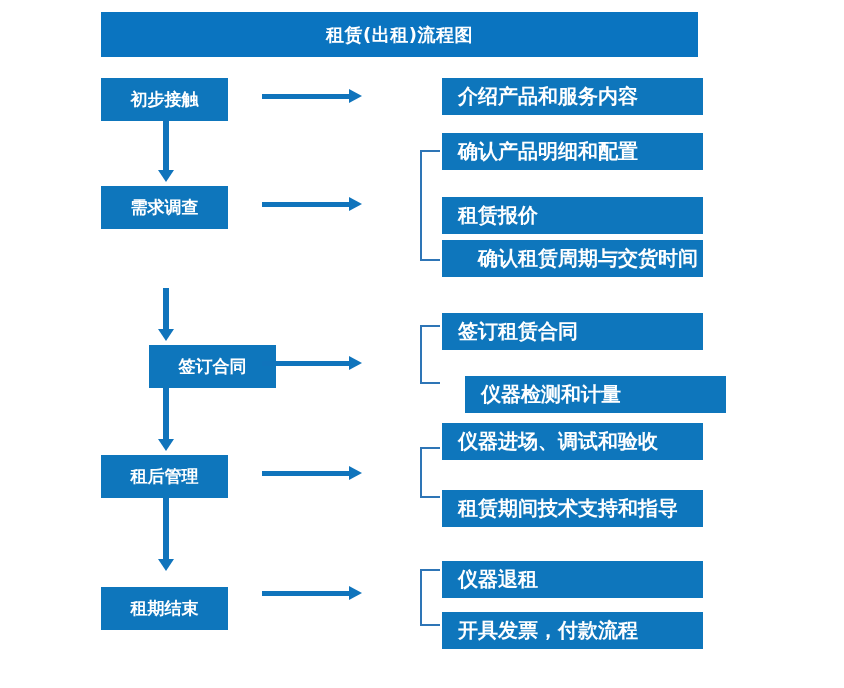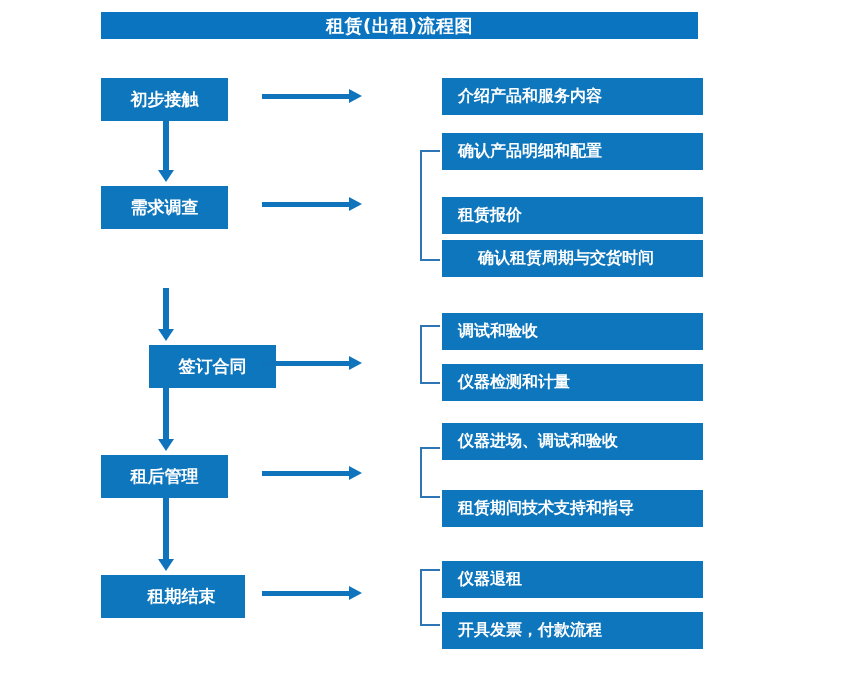--- a/index.html
+++ b/index.html
@@ -20,21 +20,21 @@
     width: 844px;
     height: 688px;
   }
 
   
   .title-bar {
     position: absolute;
     left: 101px;
     top: 12px;
     width: 597px;
-    height: 27px;
+    height: 45px;
     background: #0A74C0;
     color: #ffffff;
     display: flex;
     align-items: center;
     justify-content: center;
     font-size: 18px;
     font-weight: bold;
     letter-spacing: 0.5px;
   }
 
@@ -59,21 +59,21 @@
     left: 442px;
     width: 261px;
     height: 37px;
     background: #0E76BC;
     color: #ffffff;
     display: flex;
     align-items: center;
     justify-content: flex-start;
     padding-left: 16px;
     box-sizing: border-box;
-    font-size: 16px;
+    font-size: 20px;
     font-weight: bold;
   }
 
   
   .h-arrow {
     position: absolute;
     left: 262px;
     width: 100px;
     height: 14px;
   }
@@ -133,21 +133,21 @@
 <body>
 
 <div id="canvas">
 
   <div class="title-bar">租赁(出租)流程图</div>
 
   <div class="stage-box" style="top:78px;">初步接触</div>
   <div class="stage-box" style="top:186px;">需求调查</div>
   <div class="stage-box" style="top:345px;margin-left:48px;">签订合同</div>
   <div class="stage-box" style="top:455px;">租后管理</div>
-  <div class="stage-box" style="top:575px;padding-left:17px;">租期结束</div>
+  <div class="stage-box" style="top:587px;">租期结束</div>
 
   <div class="v-arrow" style="top:120px; height:62px;">
     <div class="shaft" style="height:50px;"></div>
     <div class="head"></div>
   </div>
   <div class="v-arrow" style="top:288px; height:53px;">
     <div class="shaft" style="height:41px;"></div>
     <div class="head"></div>
   </div>
   <div class="v-arrow" style="top:388px; height:63px;">
@@ -182,20 +182,20 @@
 
   <div class="bracket" style="top:150px; height:111px;"></div>
   <div class="bracket" style="top:325px; height:59px;"></div>
   <div class="bracket" style="top:447px; height:51px;"></div>
   <div class="bracket" style="top:569px; height:57px;"></div>
 
   <div class="detail-box" style="top:78px;">介绍产品和服务内容</div>
   <div class="detail-box" style="top:133px;">确认产品明细和配置</div>
   <div class="detail-box" style="top:186px;margin-top:11px;">租赁报价</div>
   <div class="detail-box" style="top:240px;padding-left:36px;">确认租赁周期与交货时间</div>
-  <div class="detail-box" style="top:313px;">调试和验收</div>
-  <div class="detail-box" style="top:364px;">仪器检测和计量</div>
+  <div class="detail-box" style="top:313px;">签订租赁合同</div>
+  <div class="detail-box" style="top:376px;margin-left:23px;">仪器检测和计量</div>
   <div class="detail-box" style="top:423px;">仪器进场、调试和验收</div>
   <div class="detail-box" style="top:490px;">租赁期间技术支持和指导</div>
   <div class="detail-box" style="top:561px;">仪器退租</div>
   <div class="detail-box" style="top:612px;">开具发票，付款流程</div>
 
 </div>
 
 </body></html>

